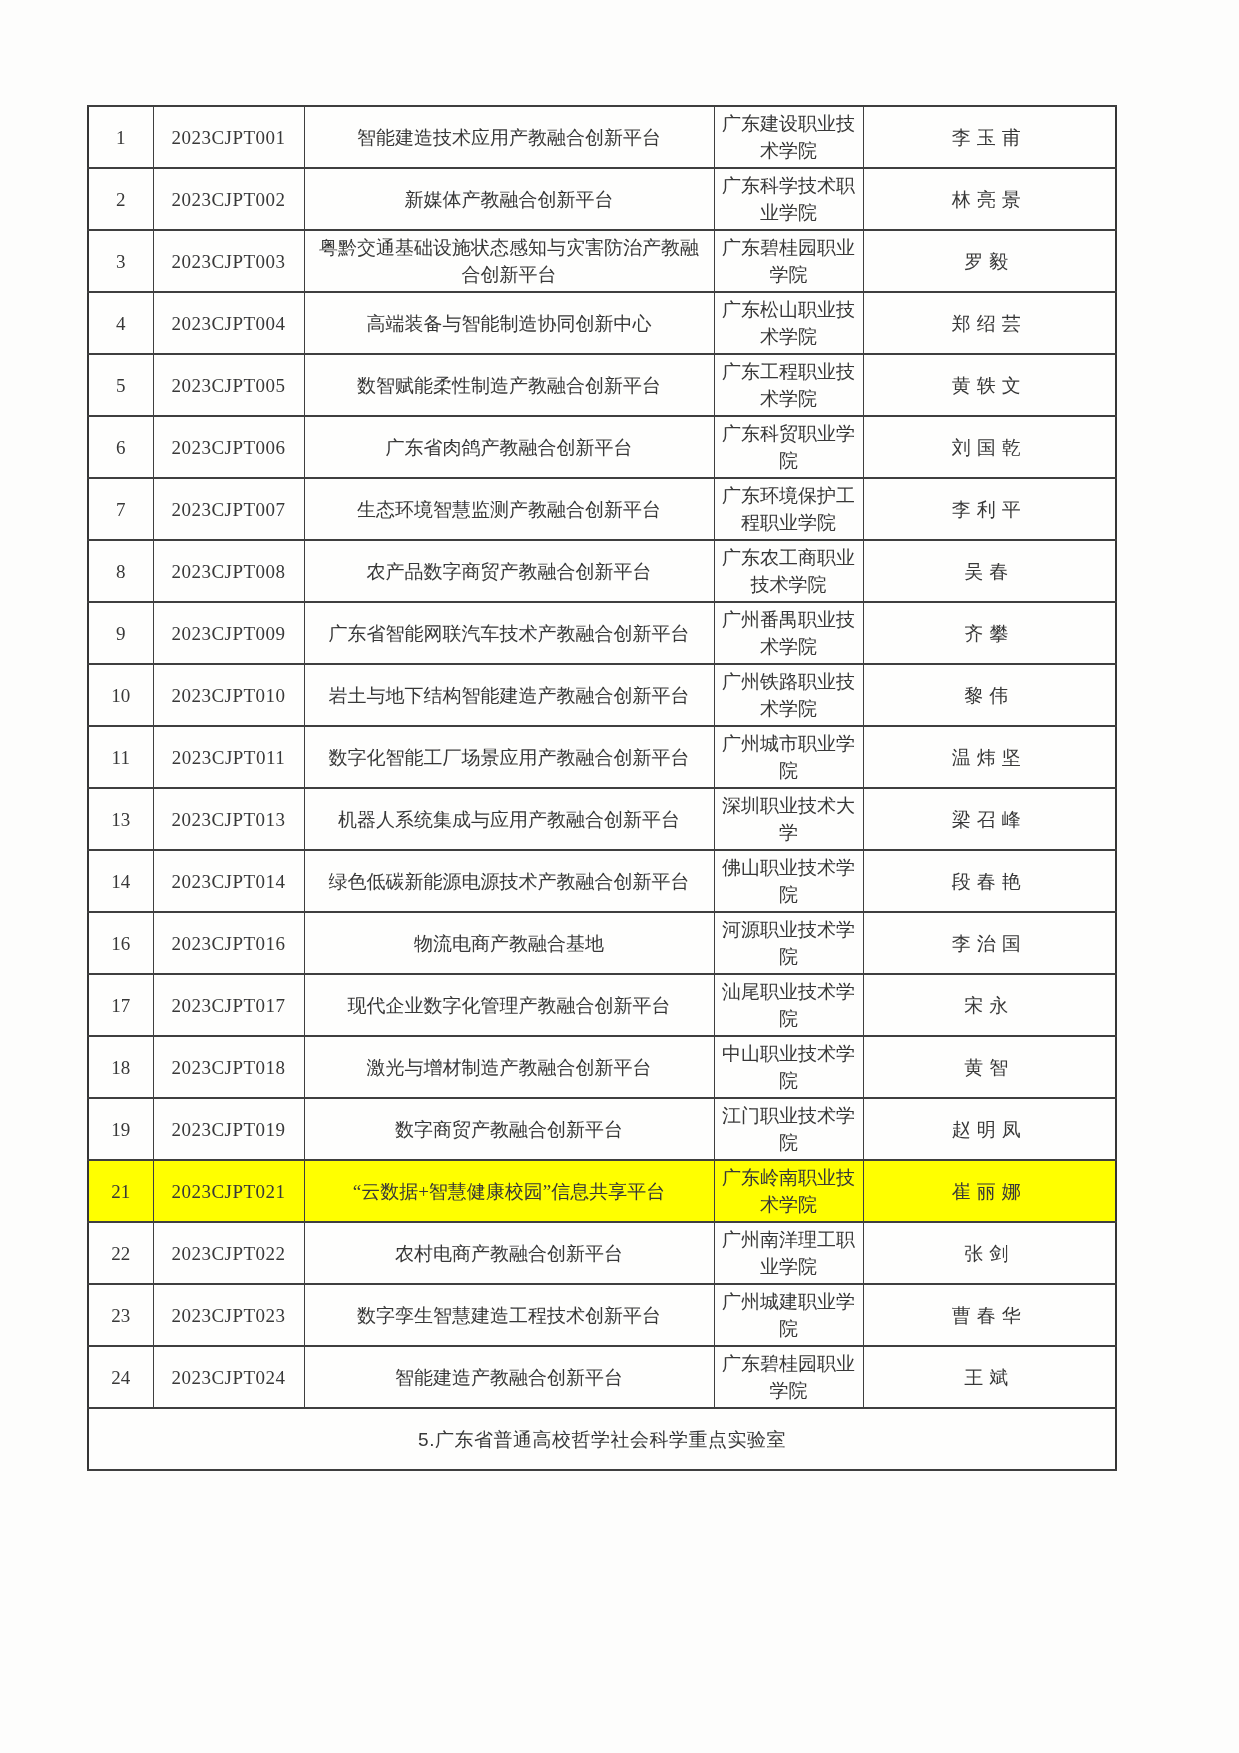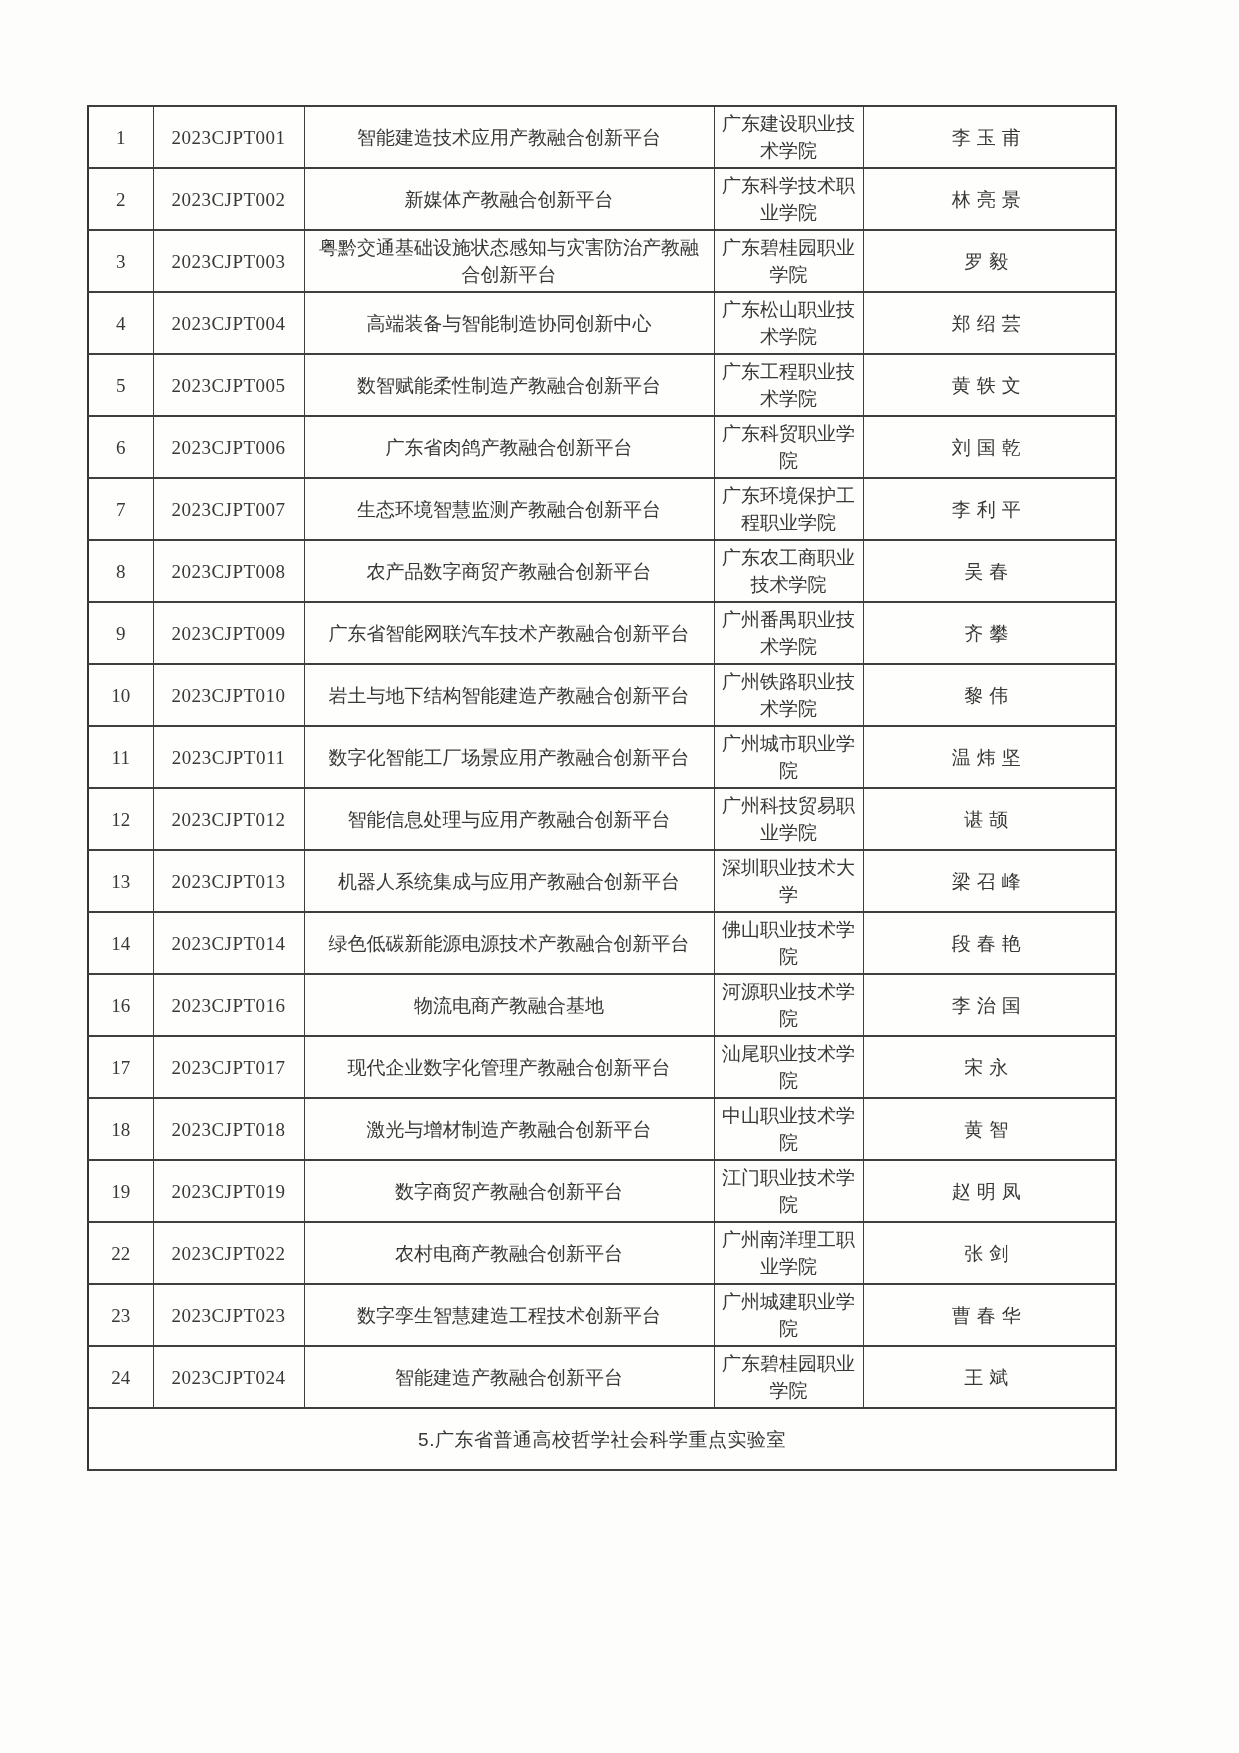--- a/index.html
+++ b/index.html
@@ -150,27 +150,20 @@
       <td class="cell-lead">黎伟</td>
     </tr>
         <tr>
       <td class="cell-num">11</td>
       <td class="cell-code">2023CJPT011</td>
       <td class="cell-proj">数字化智能工厂场景应用产教融合创新平台</td>
       <td class="cell-inst">广州城市职业学院</td>
       <td class="cell-lead">温炜坚</td>
     </tr>
         <tr>
-      <td class="cell-num">12</td>
-      <td class="cell-code">2023CJPT012</td>
-      <td class="cell-proj">智能信息处理与应用产教融合创新平台</td>
-      <td class="cell-inst">广州科技贸易职业学院</td>
-      <td class="cell-lead">谌颉</td>
-    </tr>
-        <tr>
       <td class="cell-num">13</td>
       <td class="cell-code">2023CJPT013</td>
       <td class="cell-proj">机器人系统集成与应用产教融合创新平台</td>
       <td class="cell-inst">深圳职业技术大学</td>
       <td class="cell-lead">梁召峰</td>
     </tr>
         <tr>
       <td class="cell-num">14</td>
       <td class="cell-code">2023CJPT014</td>
       <td class="cell-proj">绿色低碳新能源电源技术产教融合创新平台</td>
@@ -197,20 +190,27 @@
       <td class="cell-proj">激光与增材制造产教融合创新平台</td>
       <td class="cell-inst">中山职业技术学院</td>
       <td class="cell-lead">黄智</td>
     </tr>
         <tr>
       <td class="cell-num">19</td>
       <td class="cell-code">2023CJPT019</td>
       <td class="cell-proj">数字商贸产教融合创新平台</td>
       <td class="cell-inst">江门职业技术学院</td>
       <td class="cell-lead">赵明凤</td>
+    </tr>
+        <tr class="hl">
+      <td class="cell-num">21</td>
+      <td class="cell-code">2023CJPT021</td>
+      <td class="cell-proj">“云数据+智慧健康校园”信息共享平台</td>
+      <td class="cell-inst">广东岭南职业技术学院</td>
+      <td class="cell-lead">崔丽娜</td>
     </tr>
         <tr>
       <td class="cell-num">22</td>
       <td class="cell-code">2023CJPT022</td>
       <td class="cell-proj">农村电商产教融合创新平台</td>
       <td class="cell-inst">广州南洋理工职业学院</td>
       <td class="cell-lead">张剑</td>
     </tr>
         <tr>
       <td class="cell-num">23</td>

